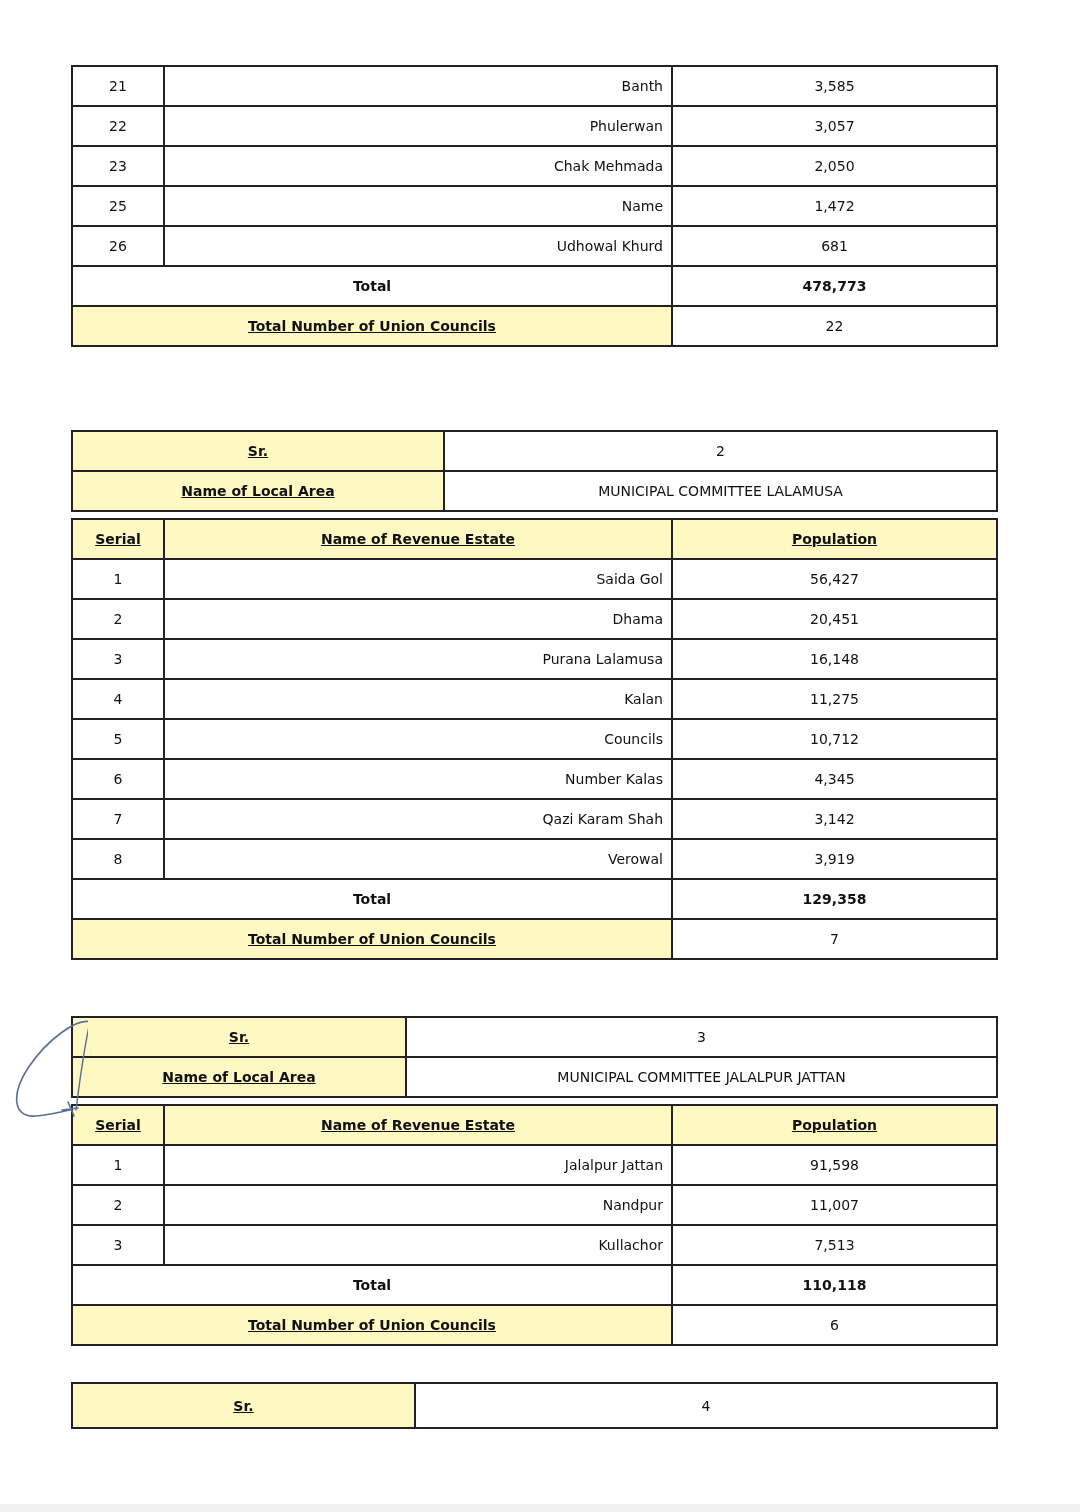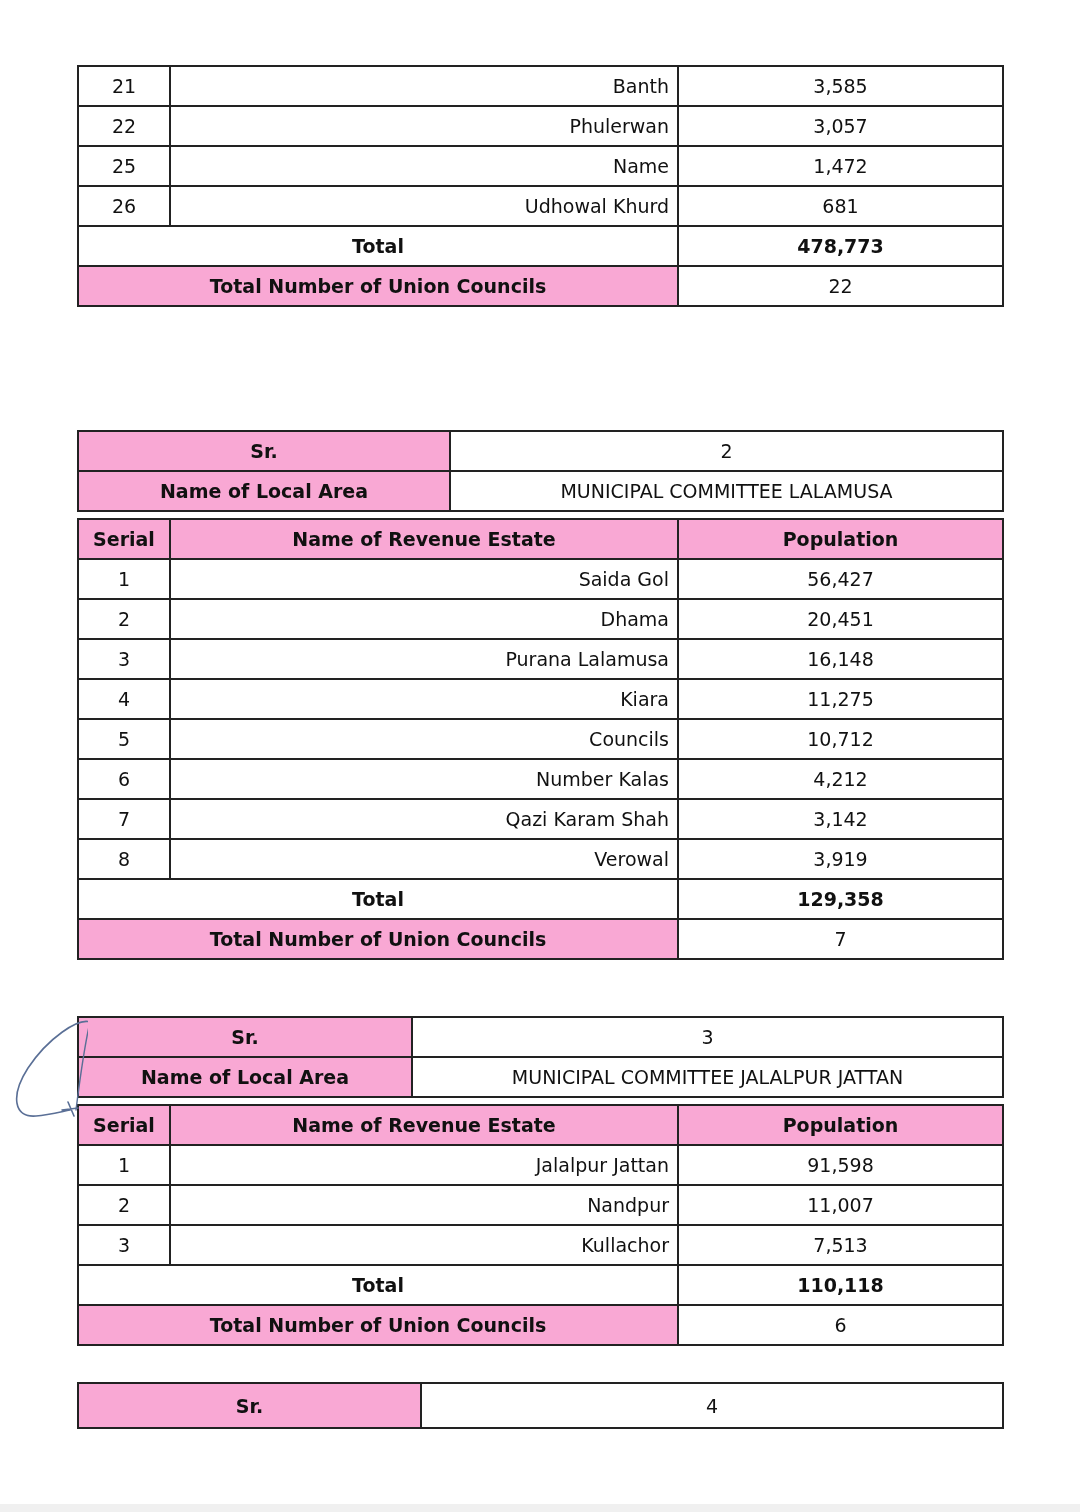--- a/index.html
+++ b/index.html
@@ -2,28 +2,28 @@
 <html><head>
 <meta charset="utf-8">
 <style>
   html, body { margin: 0; padding: 0; }
   body {
     width: 1080px; height: 1512px; background: #ffffff; position: relative; overflow: hidden;
     font-family: "DejaVu Sans", sans-serif; color: #111;
   }
   .bottom-strip { position: absolute; left: 0; right: 0; bottom: 0; height: 8px; background: #f0f0f0; }
   table.t {
-    position: absolute; left: 77px; width: 925px; border-collapse: collapse; table-layout: fixed;
-    font-size: 19px;
+    position: absolute; left: 71px; width: 925px; border-collapse: collapse; table-layout: fixed;
+    font-size: 14px;
   }
   table.t td { border: 2px solid #222; height: 40px; padding: 0 8px; box-sizing: border-box; }
   .c { text-align: center; }
   .l { text-align: right; }
   .b { font-weight: bold; }
-  .g { background: #f9a8d4; }
+  .g { background: #fef9c3; text-decoration: underline; }
   .sig { position: absolute; left: 8px; top: 1018px; width: 80px; height: 110px; pointer-events: none; }
 </style>
 </head>
 <body>
 
 <table class="t" style="top:65px;">
   <colgroup>
       <col style="width:92px">
       <col style="width:508px">
       <col style="width:325px">
@@ -33,20 +33,25 @@
       <td class="c">21</td>
       <td class="l">Banth</td>
       <td class="c">3,585</td>
     </tr>
     <tr>
       <td class="c">22</td>
       <td class="l">Phulerwan</td>
       <td class="c">3,057</td>
     </tr>
     <tr>
+      <td class="c">23</td>
+      <td class="l">Chak Mehmada</td>
+      <td class="c">2,050</td>
+    </tr>
+    <tr>
       <td class="c">25</td>
       <td class="l">Name</td>
       <td class="c">1,472</td>
     </tr>
     <tr>
       <td class="c">26</td>
       <td class="l">Udhowal Khurd</td>
       <td class="c">681</td>
     </tr>
     <tr>
@@ -98,32 +103,32 @@
       <td class="l">Dhama</td>
       <td class="c">20,451</td>
     </tr>
     <tr>
       <td class="c">3</td>
       <td class="l">Purana Lalamusa</td>
       <td class="c">16,148</td>
     </tr>
     <tr>
       <td class="c">4</td>
-      <td class="l">Kiara</td>
+      <td class="l">Kalan</td>
       <td class="c">11,275</td>
     </tr>
     <tr>
       <td class="c">5</td>
       <td class="l">Councils</td>
       <td class="c">10,712</td>
     </tr>
     <tr>
       <td class="c">6</td>
       <td class="l">Number Kalas</td>
-      <td class="c">4,212</td>
+      <td class="c">4,345</td>
     </tr>
     <tr>
       <td class="c">7</td>
       <td class="l">Qazi Karam Shah</td>
       <td class="c">3,142</td>
     </tr>
     <tr>
       <td class="c">8</td>
       <td class="l">Verowal</td>
       <td class="c">3,919</td>

